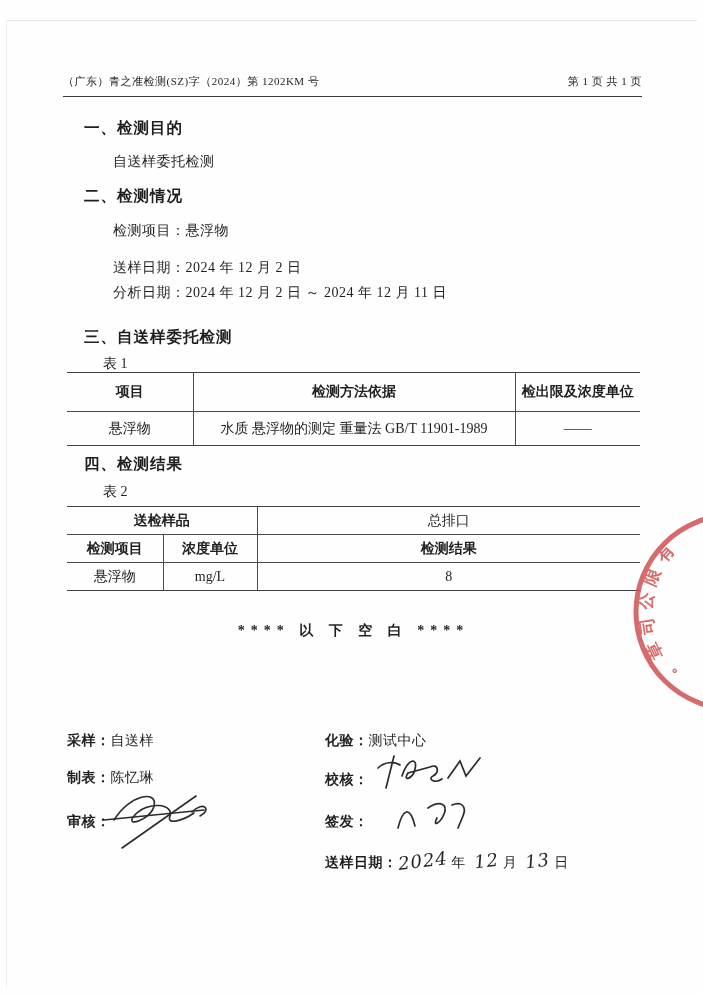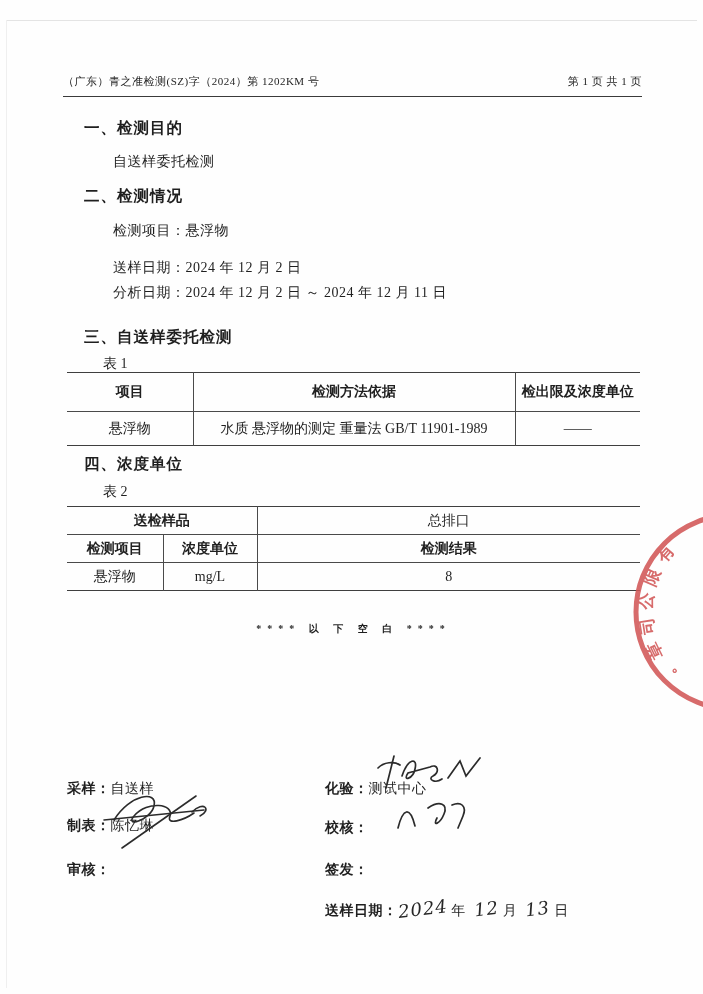--- a/index.html
+++ b/index.html
@@ -30,25 +30,25 @@
   #table1 tr:last-child td { height:33px; }
   #table1 td + td { border-left:1px solid #4a4a4a; }
 
   #table2 { top:506px; border-top:1.5px solid #3f3f3f; border-bottom:1.5px solid #3f3f3f; }
   #table2 td { height:27px; border-bottom:1px solid #4a4a4a; }
   #table2 tr.thick td { border-bottom:2px solid #434343; }
   #table2 tr:last-child td { border-bottom:none; }
   #table2 td.vl { border-left:1px solid #4a4a4a; }
 
   .blank-note { position:absolute; left:67px; top:622px; width:573px; text-align:center;
-    font-size:10px; font-weight:bold; letter-spacing:6px; }
+    font-size:14px; font-weight:bold; letter-spacing:6px; }
 
   .sig-label { font-weight:bold; font-size:14px; letter-spacing:0.5px; }
   .sig-value { font-size:14px; letter-spacing:0.5px; }
-  .foot-item { position:absolute; white-space:nowrap;margin-top:48px; }
+  .foot-item { position:absolute; white-space:nowrap; }
   .sig-svg { position:absolute; }
   .hand {
     display:inline-block; font-family:"DejaVu Serif", serif; font-style:italic;
     font-size:18px; transform:rotate(-7deg); letter-spacing:1px; color:#262626;
   }
   .stamp-svg { position:absolute; left:620px; top:505px; pointer-events:none; opacity:0.88; }
   .stamp-svg text { font-family:"Liberation Serif", serif; font-size:17px; font-weight:bold; }
 </style>
 </head>
 <body>
@@ -86,21 +86,21 @@
       <td class="b">检出限及浓度单位</td>
     </tr>
     <tr>
       <td>悬浮物</td>
       <td>水质 悬浮物的测定 重量法 GB/T 11901-1989</td>
       <td>——</td>
     </tr>
   </tbody>
     </table>
 
-  <div class="sec-title" style="top:454px;">四、浓度单位</div>
+  <div class="sec-title" style="top:454px;">四、检测结果</div>
   <div class="tbl-label" style="top:483px;">表 2</div>
 
   <table class="tbl" id="table2">
     <colgroup>
         <col style="width:96px">
         <col style="width:94px">
         <col style="width:383px">
       </colgroup>
     <tbody>
         <tr>

